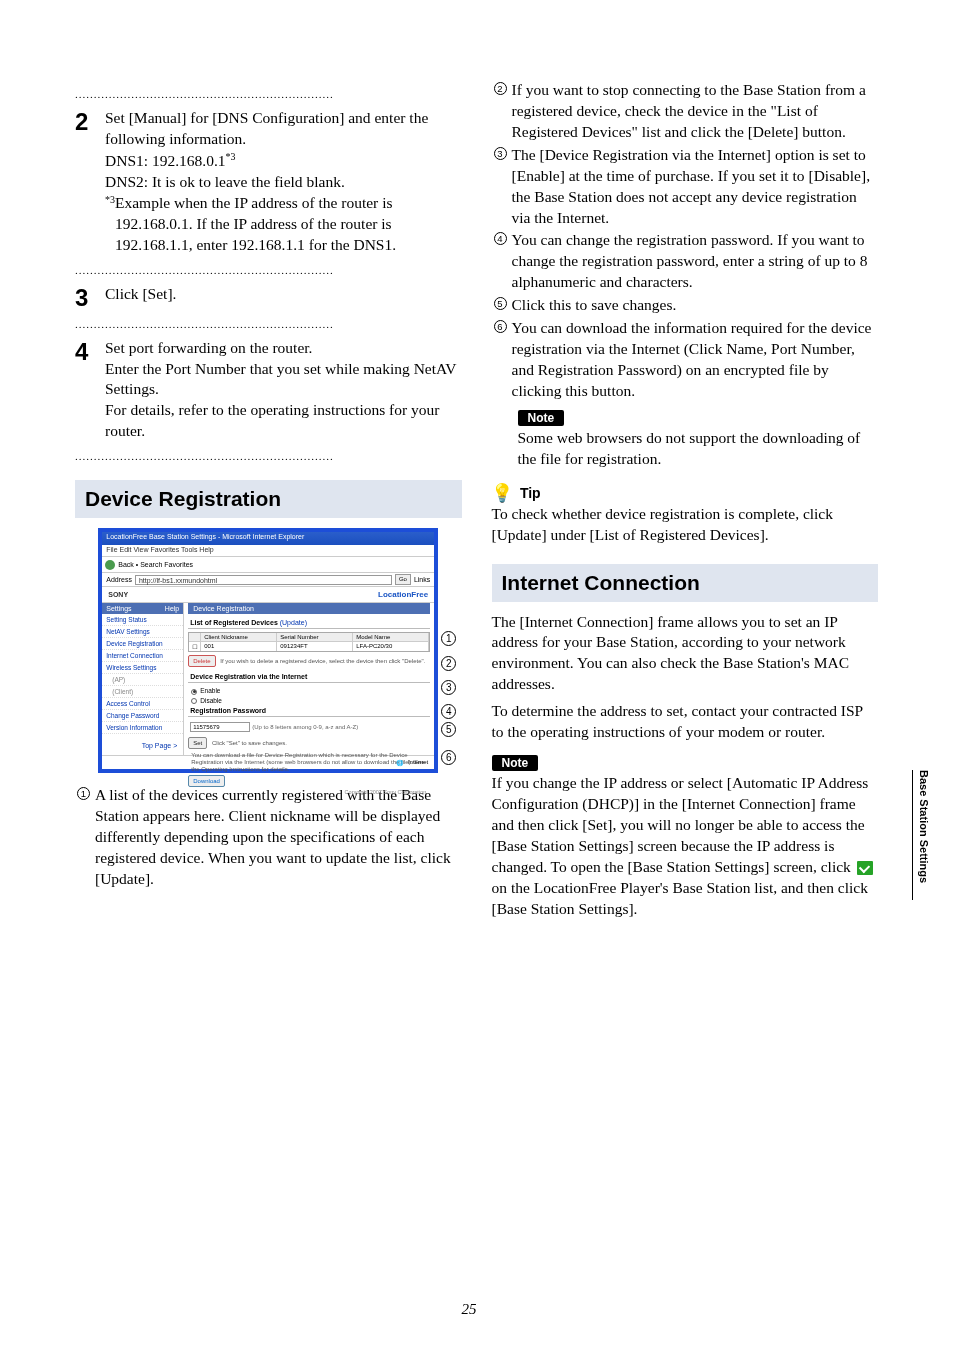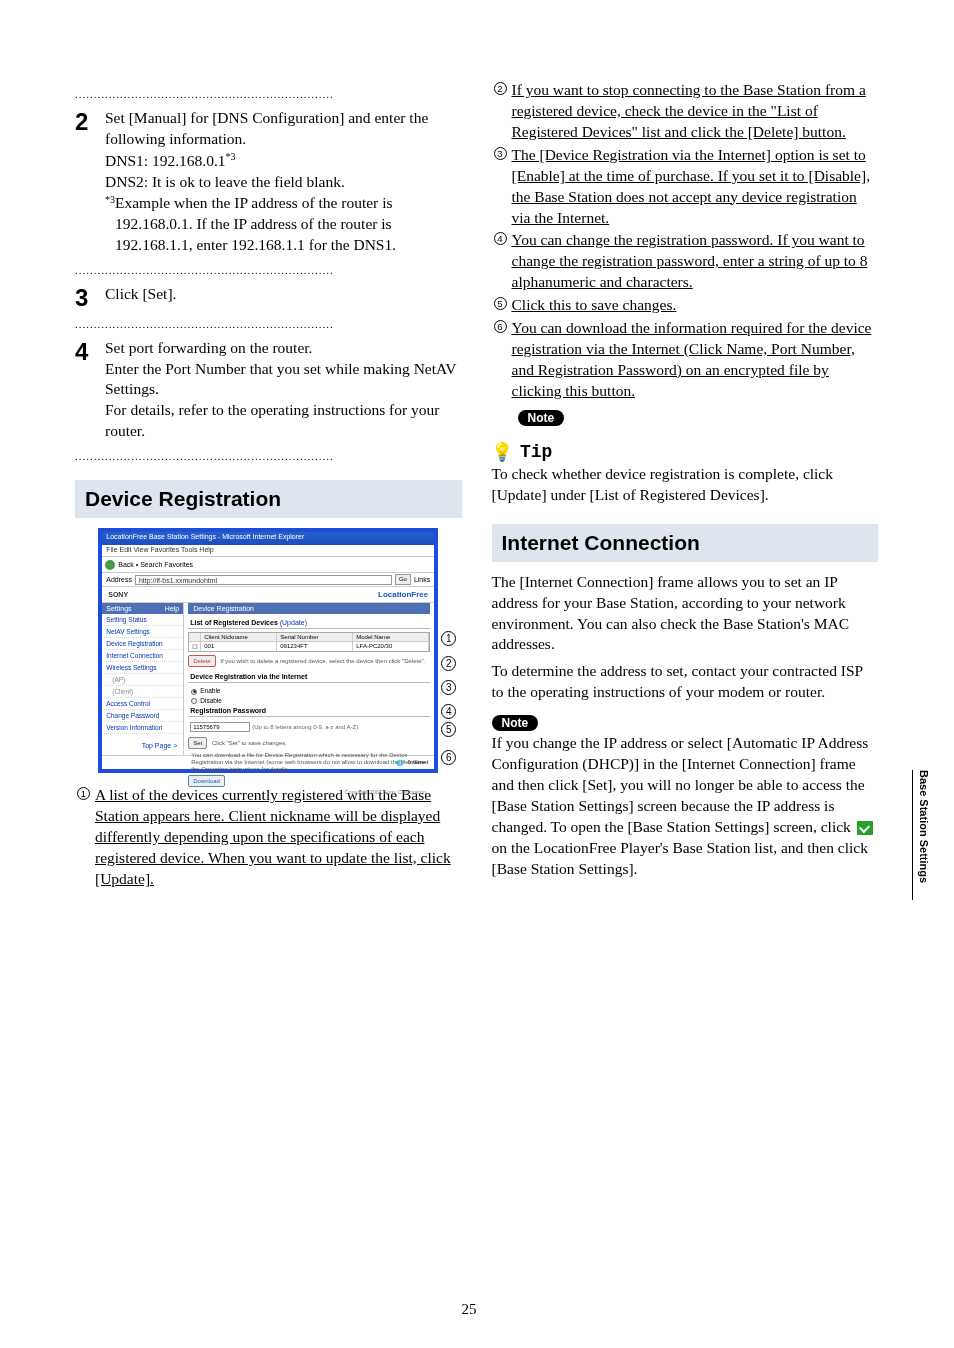--- a/index.html
+++ b/index.html
@@ -253,50 +253,50 @@
     text-align: center;
   }
   .circ span {
     display: inline-block;
     width: 13px; height: 13px;
     border: 1px solid #000;
     border-radius: 50%;
     line-height: 12px;
     font-size: 9.5px;
   }
-  .enum-body { flex: 1; padding-left: 3px; text-decoration: underline; }
+  .enum-body { flex: 1; padding-left: 3px; }
   .note-pill {
     display: inline-block;
     background: #000;
     color: #fff;
     font-family: Arial, sans-serif;
     font-size: 12px;
     font-weight: bold;
     padding: 1px 10px;
-    border-radius: 8px;
+    border-radius: 2px;
     margin: 6px 0 2px 26px;
   }
   .note-text {
     margin-left: 26px;
     line-height: 1.35;
   }
   .tip-row {
     display: flex;
     align-items: center;
     gap: 6px;
     margin: 14px 0 2px 0;
   }
   .tip-icon {
     font-size: 18px;
     line-height: 1;
   }
   .tip-label {
-    font-family: Liberation Mono, monospace;
+    font-family: Liberation Sans, sans-serif;
     font-weight: bold;
-    font-size: 18px;
+    font-size: 14px;
   }
   .inline-icon {
     display: inline-block;
     width: 16px; height: 14px;
     background: #26a327;
     vertical-align: middle;
     position: relative;
     border-radius: 1px;
     margin: 0 2px;
   }
@@ -312,20 +312,21 @@
     top: 770px;
     writing-mode: vertical-rl;
     font-family: Arial, sans-serif;
     font-size: 11px;
     font-weight: bold;
     border-left: 1px solid #000;
     padding-left: 5px;
     height: 130px;
   }
   .page-num {
+    font-style: italic;
     font-size: 15px;
     text-align: center;
     position: absolute;
     bottom: 30px;
     left: 0; right: 16px;
   }
 </style>
 </head>
 <body>
 
@@ -469,20 +470,21 @@
     <div class="enum-item">
       <div class="circ"><span>5</span></div>
       <div class="enum-body">Click this to save changes.</div>
     </div>
     <div class="enum-item">
       <div class="circ"><span>6</span></div>
       <div class="enum-body">You can download the information required for the device registration via the Internet (Click Name, Port Number, and Registration Password) on an encrypted file by clicking this button.</div>
     </div>
 
     <div class="note-pill">Note</div>
+    <div class="note-text">Some web browsers do not support the downloading of the file for registration.</div>
 
     <div class="tip-row">
       <span class="tip-icon">💡</span>
       <span class="tip-label">Tip</span>
     </div>
     <div class="body-text">To check whether device registration is complete, click [Update] under [List of Registered Devices].</div>
 
     <div class="section-heading">Internet Connection</div>
 
     <div class="body-text">The [Internet Connection] frame allows you to set an IP address for your Base Station, according to your network environment. You can also check the Base Station's MAC addresses.</div>

